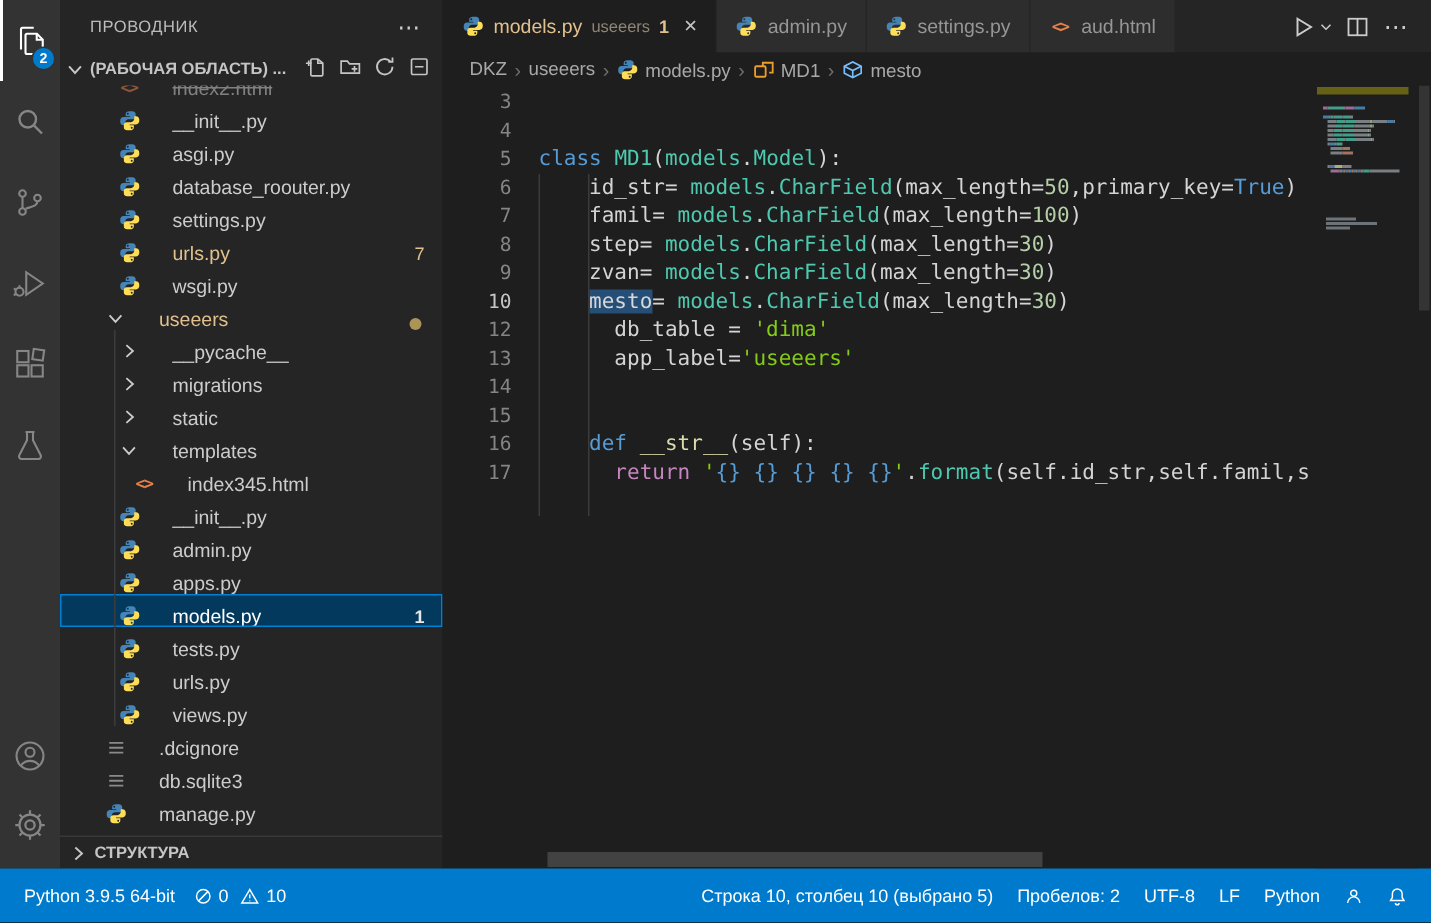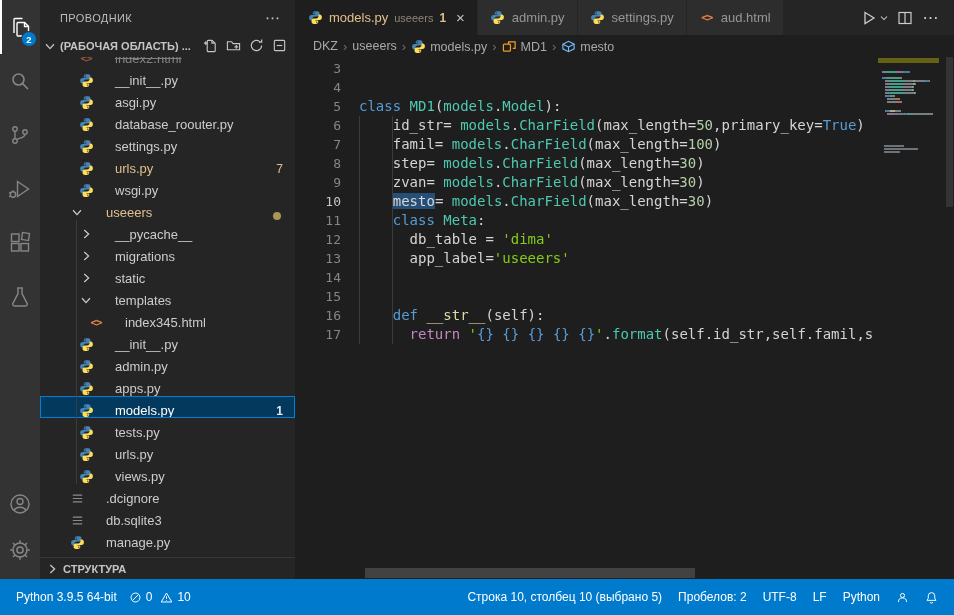--- a/index.html
+++ b/index.html
@@ -518,21 +518,20 @@
         <div class="indent-guide" style="left:97px; top:59px; height:228px;"></div>
         <div class="lines" id="lines">
             <div class="line"><span class="ln">3</span></div>
             <div class="line"><span class="ln">4</span><span class="ltext"></span></div>
             <div class="line"><span class="ln">5</span><span class="ltext"><span class="tok-kd">class</span><span class="tok-pl"> </span><span class="tok-cls">MD1</span><span class="tok-pl">(</span><span class="tok-cls">models</span><span class="tok-pl">.</span><span class="tok-cls">Model</span><span class="tok-pl">):</span></span></div>
             <div class="line"><span class="ln">6</span><span class="ltext"><span class="tok-pl">    id_str= </span><span class="tok-cls">models</span><span class="tok-pl">.</span><span class="tok-cls">CharField</span><span class="tok-pl">(max_length=</span><span class="tok-num">50</span><span class="tok-pl">,primary_key=</span><span class="tok-kd">True</span><span class="tok-pl">)</span></span></div>
             <div class="line"><span class="ln">7</span><span class="ltext"><span class="tok-pl">    famil= </span><span class="tok-cls">models</span><span class="tok-pl">.</span><span class="tok-cls">CharField</span><span class="tok-pl">(max_length=</span><span class="tok-num">100</span><span class="tok-pl">)</span></span></div>
             <div class="line"><span class="ln">8</span><span class="ltext"><span class="tok-pl">    step= </span><span class="tok-cls">models</span><span class="tok-pl">.</span><span class="tok-cls">CharField</span><span class="tok-pl">(max_length=</span><span class="tok-num">30</span><span class="tok-pl">)</span></span></div>
             <div class="line"><span class="ln">9</span><span class="ltext"><span class="tok-pl">    zvan= </span><span class="tok-cls">models</span><span class="tok-pl">.</span><span class="tok-cls">CharField</span><span class="tok-pl">(max_length=</span><span class="tok-num">30</span><span class="tok-pl">)</span></span></div>
             <div class="line current"><span class="ln">10</span><span class="ltext"><span class="tok-pl">    </span><span class="tok-pl sel-word">mesto</span><span class="tok-pl">= </span><span class="tok-cls">models</span><span class="tok-pl">.</span><span class="tok-cls">CharField</span><span class="tok-pl">(max_length=</span><span class="tok-num">30</span><span class="tok-pl">)</span></span></div>
-            <div class="line"><span class="ln">11</span><span class="ltext"><span class="tok-pl">    </span><span class="tok-kd">class</span><span class="tok-pl"> </span><span class="tok-cls">Meta</span><span class="tok-pl">:</span></span></div>
             <div class="line"><span class="ln">12</span><span class="ltext"><span class="tok-pl">      db_table = </span><span class="tok-str">'dima'</span></span></div>
             <div class="line"><span class="ln">13</span><span class="ltext"><span class="tok-pl">      app_label=</span><span class="tok-str">'useeers'</span></span></div>
             <div class="line"><span class="ln">14</span><span class="ltext"></span></div>
             <div class="line"><span class="ln">15</span><span class="ltext"></span></div>
             <div class="line"><span class="ln">16</span><span class="ltext"><span class="tok-pl">    </span><span class="tok-kd">def</span><span class="tok-pl"> </span><span class="tok-fn">__str__</span><span class="tok-pl">(self):</span></span></div>
             <div class="line"><span class="ln">17</span><span class="ltext"><span class="tok-pl">      </span><span class="tok-kw">return</span><span class="tok-pl"> </span><span class="tok-str">'</span><span class="tok-ph">{}</span><span class="tok-str"> </span><span class="tok-ph">{}</span><span class="tok-str"> </span><span class="tok-ph">{}</span><span class="tok-str"> </span><span class="tok-ph">{}</span><span class="tok-str"> </span><span class="tok-ph">{}</span><span class="tok-str">'</span><span class="tok-pl">.</span><span class="tok-cls">format</span><span class="tok-pl">(self.id_str,self.famil,s</span></span></div>
           </div>
         <div class="minimap" id="minimap">
           <div class="mm-highlight"></div>
         <div class="mm-line" style="top: 14px; left: 4px;">

